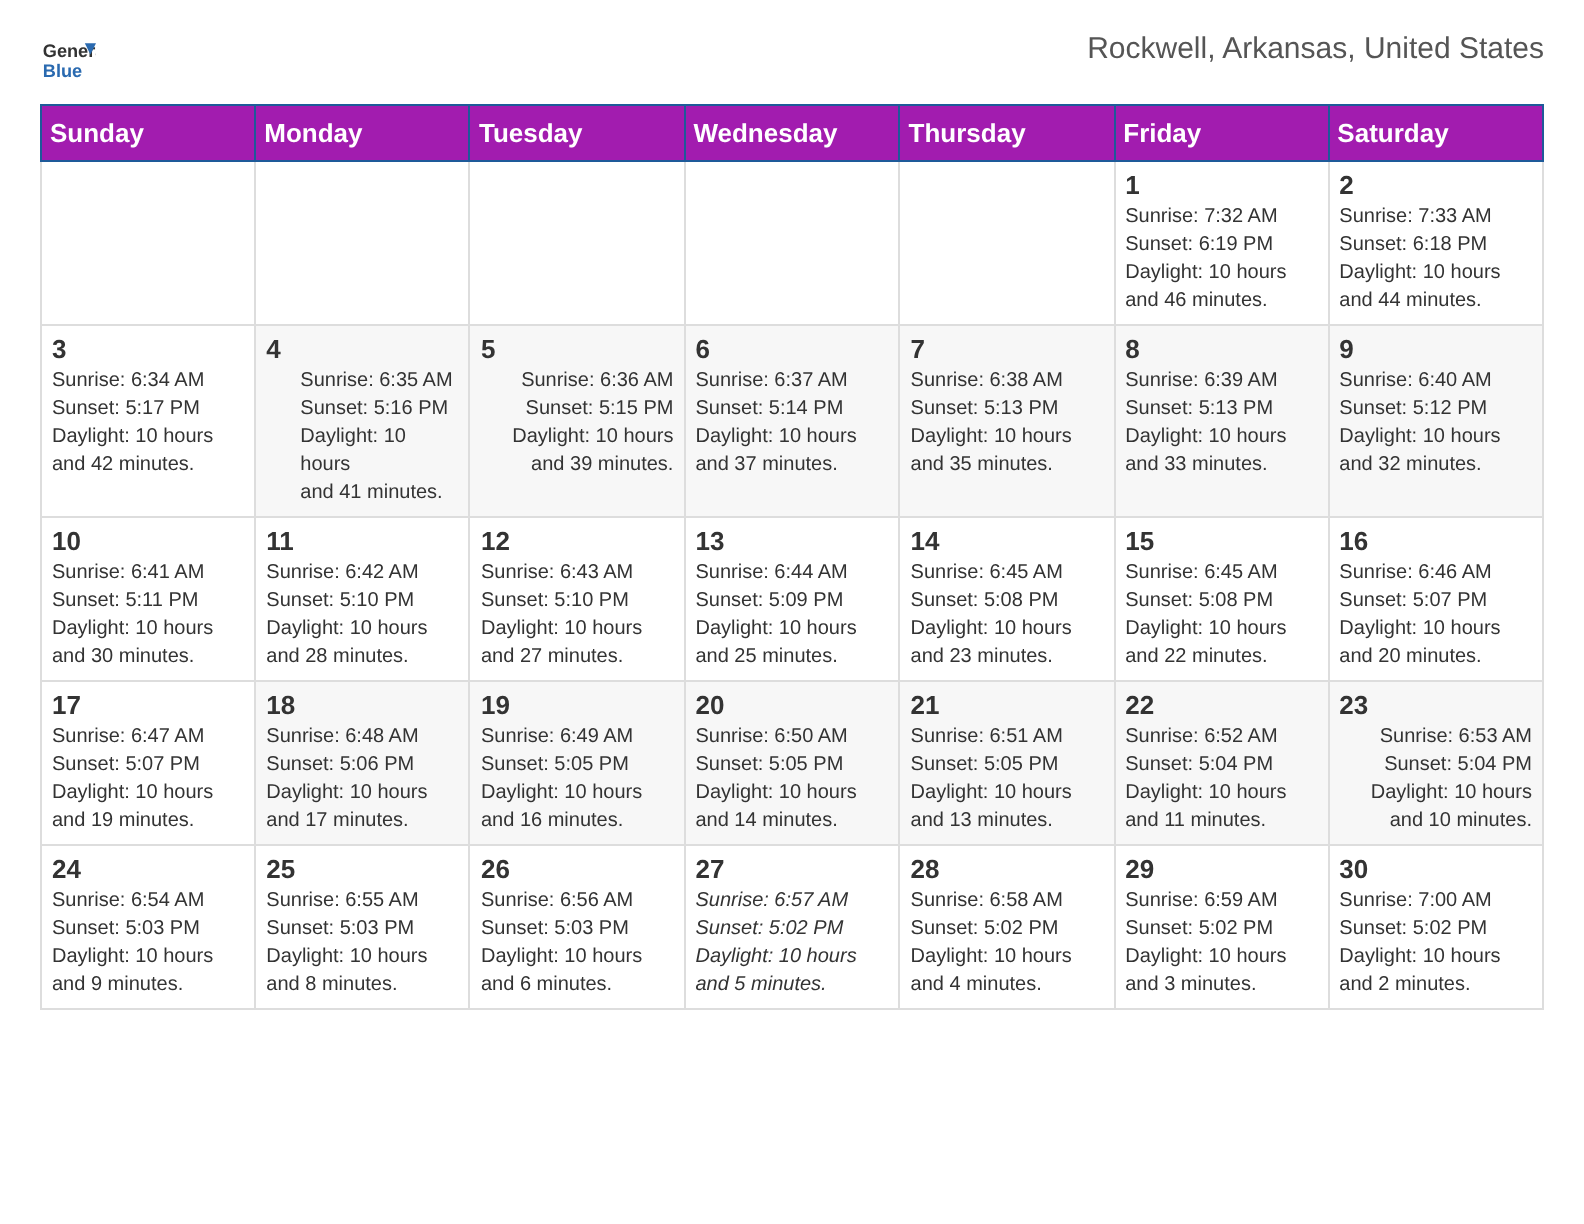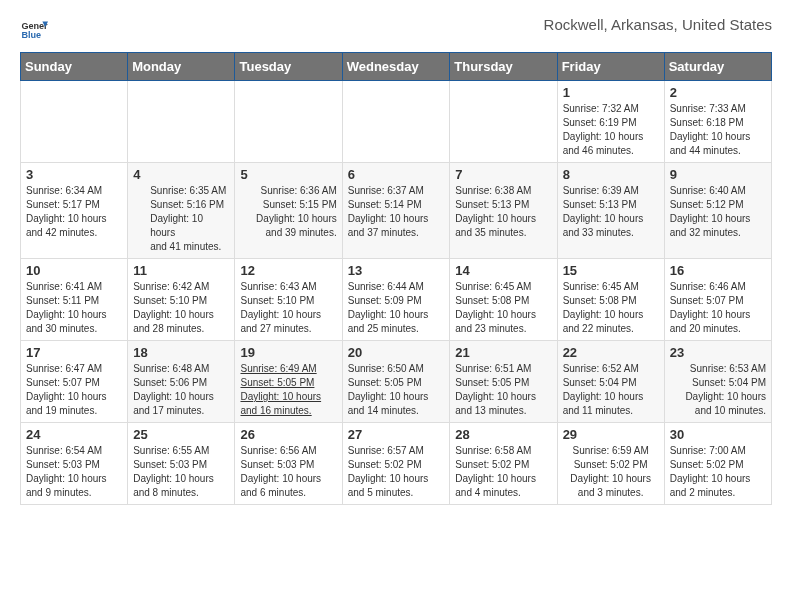--- a/index.html
+++ b/index.html
@@ -36,21 +36,21 @@
     .location-title {
       font-size: 15px;
       color: #555;
     }
     .calendar {
       width: 100%;
       border-collapse: collapse;
       border: 1px solid #ccc;
     }
     .calendar th {
-      background-color: #737373;
+      background-color: #a21caf;
       color: #fff;
       font-size: 13px;
       font-weight: bold;
       padding: 6px 4px;
       text-align: left;
       border: 1px solid #1e5a99;
     }
     .calendar td {
       vertical-align: top;
       border: 1px solid #ddd;
@@ -247,21 +247,21 @@
         </td>
         <td>
           <span class="day-number">18</span>
           <div class="day-info" style="white-space: pre-line;">Sunrise: 6:48 AM
 Sunset: 5:06 PM
 Daylight: 10 hours
 and 17 minutes.</div>
         </td>
         <td>
           <span class="day-number">19</span>
-          <div class="day-info" style="white-space: pre-line; text-decoration: underline;">Sunrise: 6:49 AM
+          <div class="day-info" style="white-space: pre-line;">Sunrise: 6:49 AM
 Sunset: 5:05 PM
 Daylight: 10 hours
 and 16 minutes.</div>
         </td>
         <td>
           <span class="day-number">20</span>
           <div class="day-info" style="white-space: pre-line;">Sunrise: 6:50 AM
 Sunset: 5:05 PM
 Daylight: 10 hours
 and 14 minutes.</div>
@@ -305,35 +305,35 @@
         </td>
         <td>
           <span class="day-number">26</span>
           <div class="day-info" style="white-space: pre-line;">Sunrise: 6:56 AM
 Sunset: 5:03 PM
 Daylight: 10 hours
 and 6 minutes.</div>
         </td>
         <td>
           <span class="day-number">27</span>
-          <div class="day-info" style="white-space: pre-line;">Sunrise: 6:57 AM
+          <div class="day-info" style="white-space: pre-line; font-style: italic;">Sunrise: 6:57 AM
 Sunset: 5:02 PM
 Daylight: 10 hours
 and 5 minutes.</div>
         </td>
         <td>
           <span class="day-number">28</span>
           <div class="day-info" style="white-space: pre-line;">Sunrise: 6:58 AM
 Sunset: 5:02 PM
 Daylight: 10 hours
 and 4 minutes.</div>
         </td>
         <td>
           <span class="day-number">29</span>
-          <div class="day-info" style="white-space: pre-line; text-align: center;">Sunrise: 6:59 AM
+          <div class="day-info" style="white-space: pre-line;">Sunrise: 6:59 AM
 Sunset: 5:02 PM
 Daylight: 10 hours
 and 3 minutes.</div>
         </td>
         <td>
           <span class="day-number">30</span>
           <div class="day-info" style="white-space: pre-line;">Sunrise: 7:00 AM
 Sunset: 5:02 PM
 Daylight: 10 hours
 and 2 minutes.</div>

